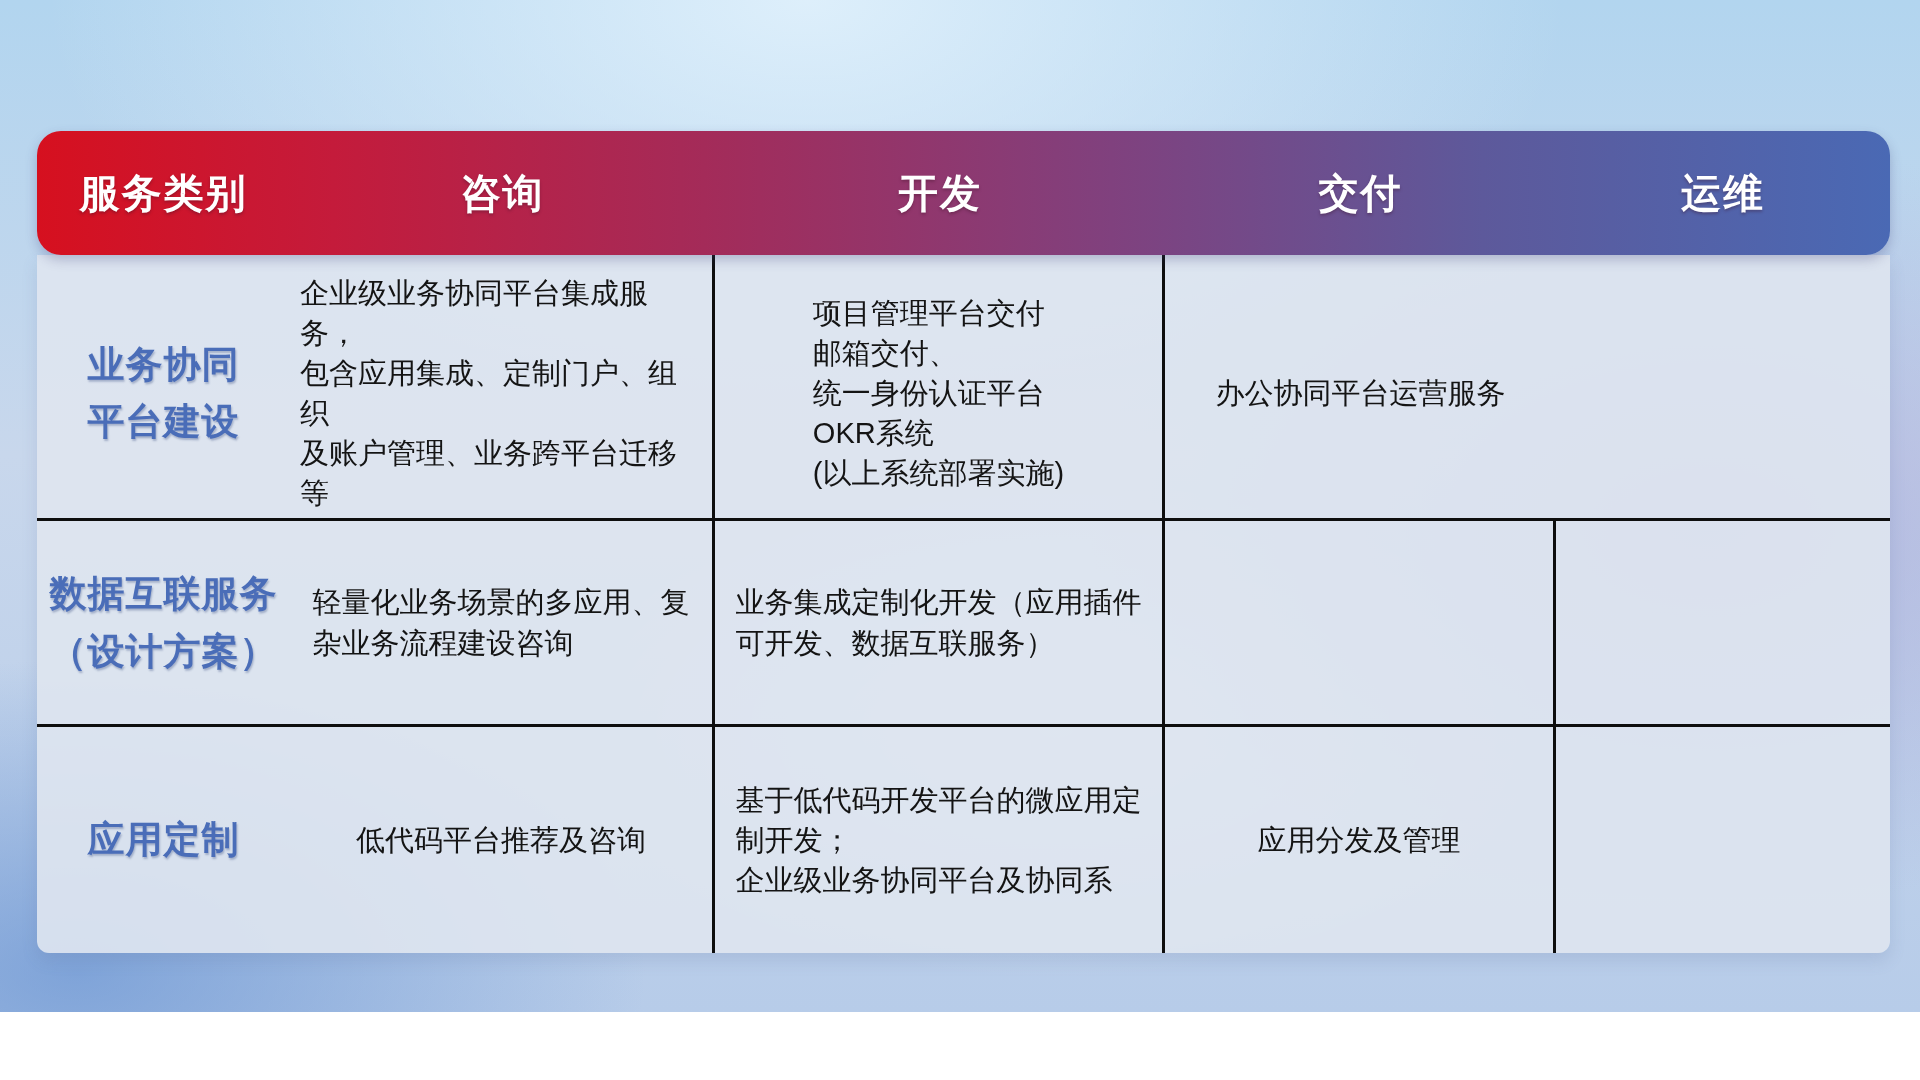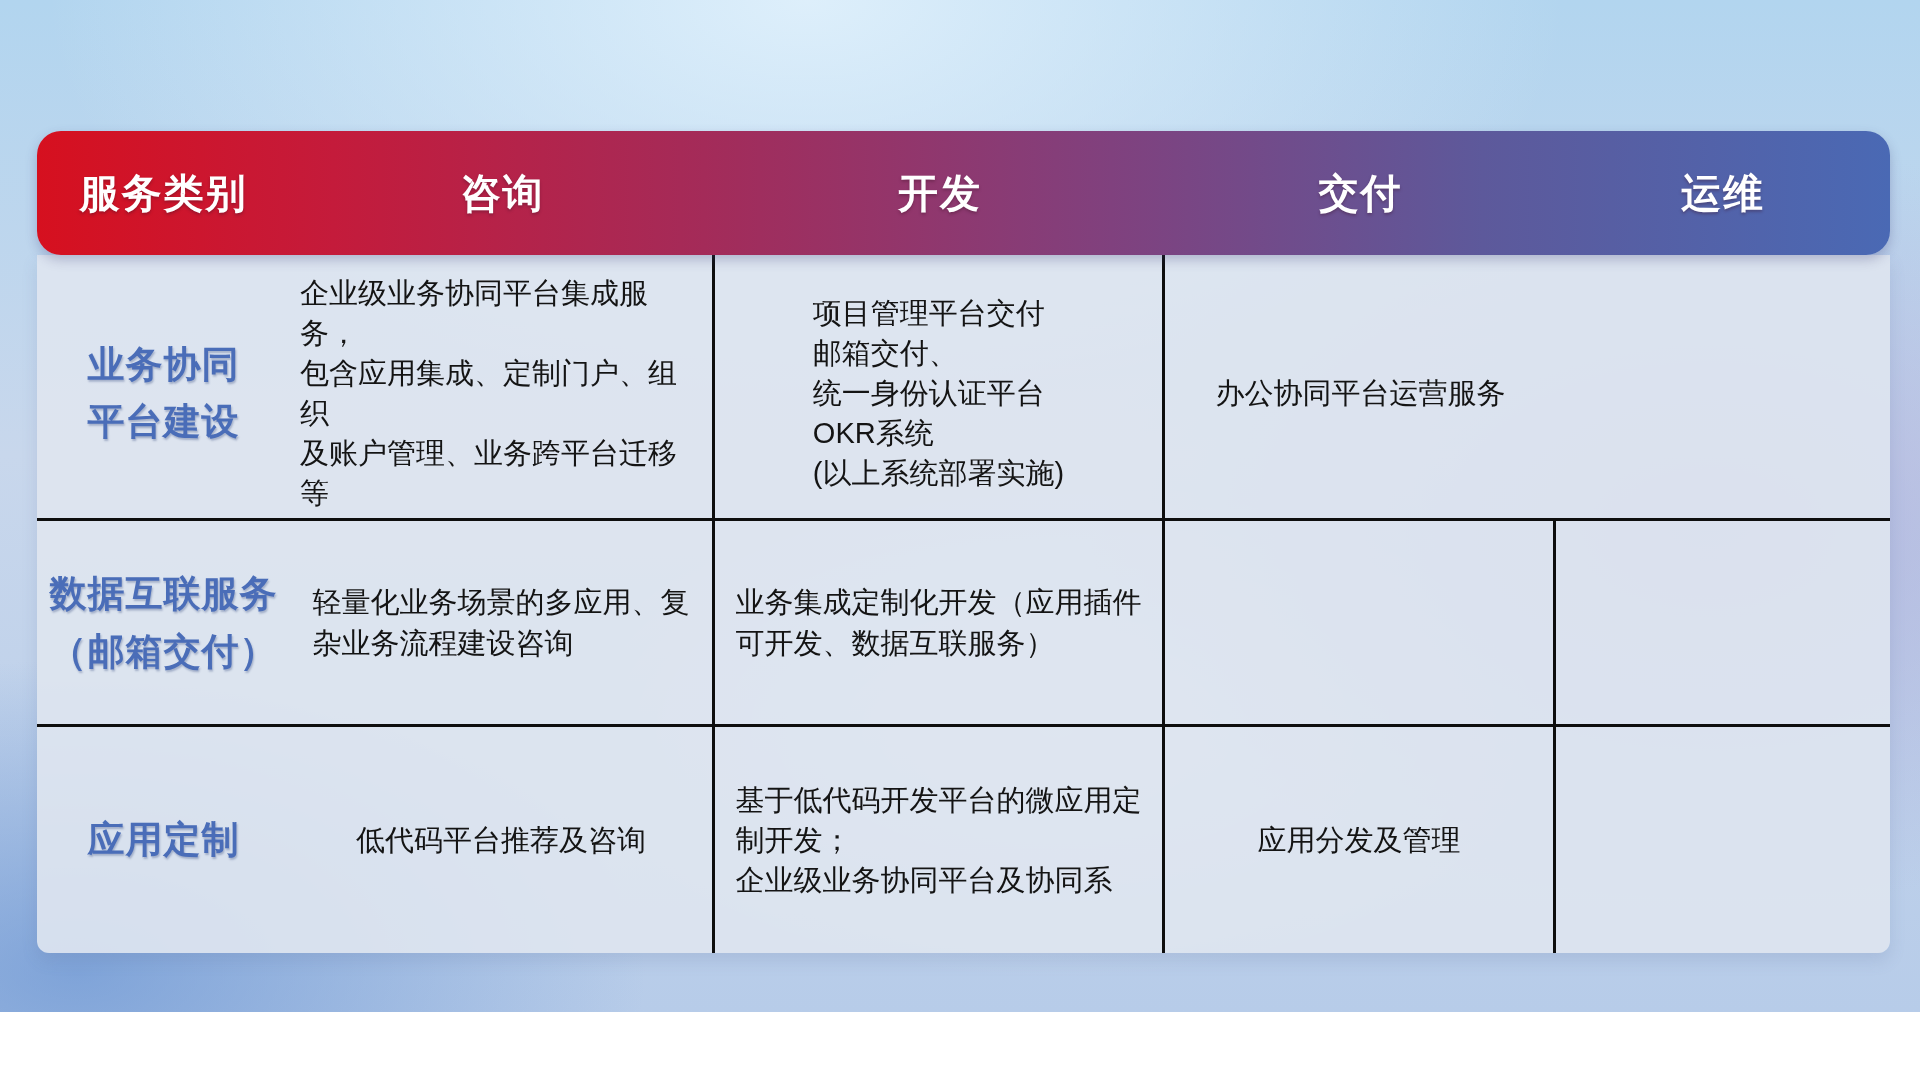--- a/index.html
+++ b/index.html
@@ -78,21 +78,21 @@
         <div class="td vline">项目管理平台交付
 邮箱交付、
 统一身份认证平台
 OKR系统
 (以上系统部署实施)</div>
         <div class="td">办公协同平台运营服务</div>
       </div>
 
       <div class="tr r1">
         <div class="td category">数据互联服务
-（邮箱交付）</div>
+（设计方案）</div>
         <div class="td vline">轻量化业务场景的多应用、复
 杂业务流程建设咨询</div>
         <div class="td vline">业务集成定制化开发（应用插件
 可开发、数据互联服务）</div>
         <div class="td vline"></div>
         <div class="td"></div>
       </div>
 
       <div class="tr r2">
         <div class="td category">应用定制</div>

